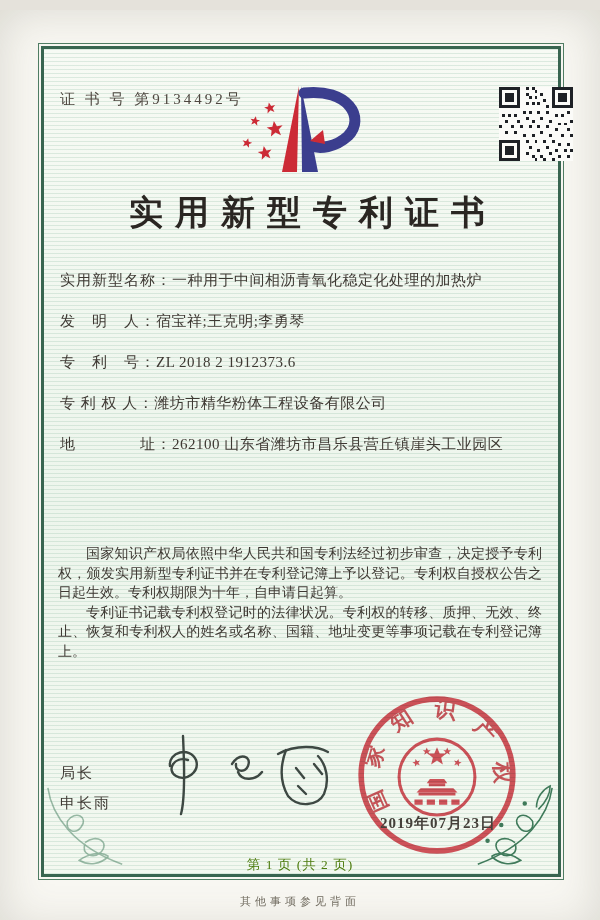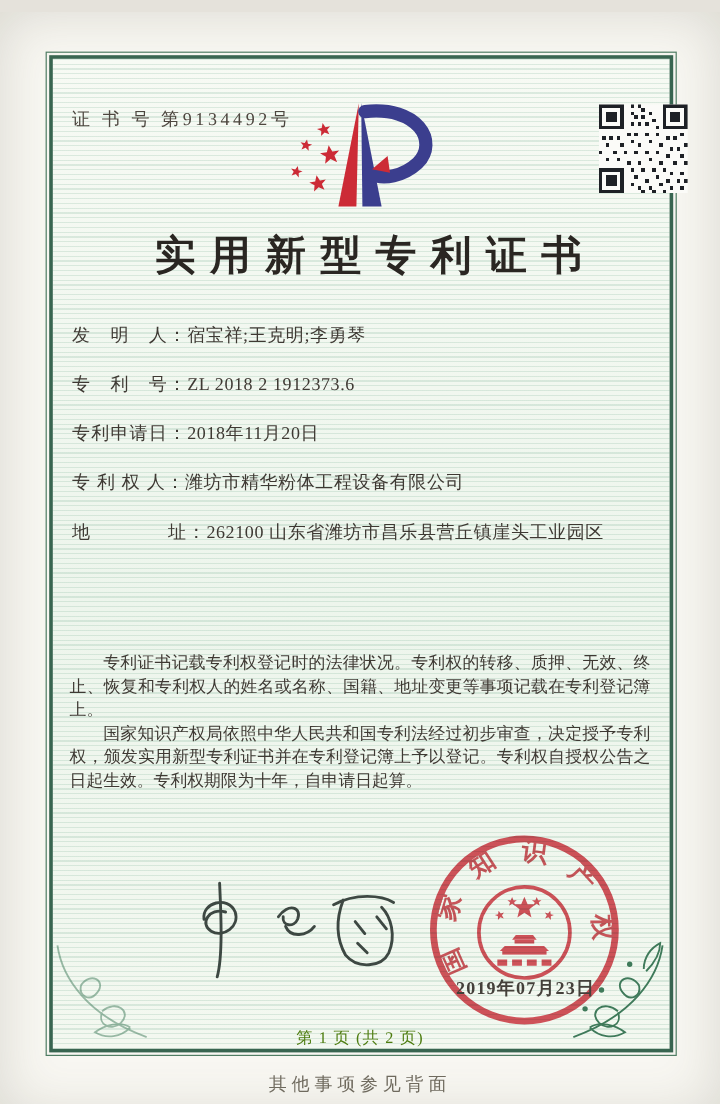--- a/index.html
+++ b/index.html
@@ -28,21 +28,21 @@
          line-height:19.5px;color:#3e3933;text-align:justify;}
   .paras p{margin:0;text-indent:2em;}
   .signer{position:absolute;left:60px;top:748px;font-size:15px;letter-spacing:2px;color:#3e3933;line-height:30px;}
   .signature{position:absolute;left:128px;top:712px;}
   .seal{position:absolute;left:355px;top:683px;mix-blend-mode:multiply;opacity:.92;}
   .seal-date{position:absolute;left:358px;top:804px;width:160px;text-align:center;
              font-size:15px;letter-spacing:1px;color:#44403a;font-weight:600;}
   .page-info{position:absolute;left:0;right:0;top:846px;text-align:center;
              font-size:13.5px;letter-spacing:1px;color:#4d7c0f;}
   .back-note{position:absolute;left:0;right:0;top:884px;text-align:center;
-             font-size:15px;letter-spacing:4px;color:#6f6a5e;}
+             font-size:11px;letter-spacing:4px;color:#6f6a5e;}
   .orn-br{position:absolute;left:468px;top:772px;}
   .orn-bl{position:absolute;left:42px;top:772px;transform:scaleX(-1);opacity:.5;}
 </style>
 </head>
 <body>
 
 <div class="stage">
 
   <div class="frame">
     <div class="frame-inner"></div>
@@ -84,41 +84,45 @@
         <rect x="20" y="2" width="3" height="3"></rect>
         <rect x="2" y="20" width="3" height="3"></rect>
       <path d="M9 0h1v1h-1z M11 0h1v1h-1z M12 1h1v1h-1z M9 2h1v1h-1z M14 2h1v1h-1z M10 3h1v1h-1z M12 3h1v1h-1z M15 4h1v1h-1z M9 5h1v1h-1z M11 5h1v1h-1z M13 5h1v1h-1z M16 6h1v1h-1z M8 8h1v1h-1z M10 8h1v1h-1z M13 8h1v1h-1z M16 8h1v1h-1z M19 9h1v1h-1z M21 9h1v1h-1z M23 8h1v1h-1z M1 9h1v1h-1z M3 9h1v1h-1z M5 9h1v1h-1z M9 10h1v1h-1z M14 10h1v1h-1z M2 11h1v1h-1z M6 11h1v1h-1z M11 11h1v1h-1z M17 11h1v1h-1z M24 11h1v1h-1z M20 12h1v1h-1z M22 12h1v1h-1z M0 13h1v1h-1z M4 13h1v1h-1z M7 13h1v1h-1z M10 13h1v1h-1z M13 13h1v1h-1z M16 13h1v1h-1z M19 14h1v1h-1z M23 14h1v1h-1z M2 15h1v1h-1z M5 15h1v1h-1z M14 15h1v1h-1z M8 16h1v1h-1z M11 16h1v1h-1z M17 16h1v1h-1z M21 16h1v1h-1z M24 16h1v1h-1z M9 18h1v1h-1z M12 18h1v1h-1z M15 18h1v1h-1z M18 18h1v1h-1z M20 19h1v1h-1z M23 19h1v1h-1z M10 20h1v1h-1z M16 20h1v1h-1z M13 21h1v1h-1z M19 21h1v1h-1z M22 21h1v1h-1z M24 21h1v1h-1z M9 22h1v1h-1z M17 22h1v1h-1z M11 23h1v1h-1z M14 23h1v1h-1z M20 23h1v1h-1z M23 23h1v1h-1z M12 24h1v1h-1z M15 24h1v1h-1z M18 24h1v1h-1z"></path>
     </g>
   </svg>
 
   <div class="title">实用新型专利证书</div>
 
   <div class="rows">
     <div class="row">
+      <span class="lab">实用新型名称：</span><span class="val">一种用于中间相沥青氧化稳定化处理的加热炉</span>
+    </div>
+    <div class="row">
       <span class="lab">发　明　人：</span><span class="val">宿宝祥;王克明;李勇琴</span>
     </div>
     <div class="row">
       <span class="lab">专　利　号：</span><span class="val">ZL 2018 2 1912373.6</span>
-    </div>
-    <div class="row">
-      <span class="lab">专利申请日：</span><span class="val">2018年11月20日</span>
     </div>
     <div class="row">
       <span class="lab">专 利 权 人：</span><span class="val">潍坊市精华粉体工程设备有限公司</span>
     </div>
     <div class="row">
       <span class="lab">地　　　　址：</span><span class="val">262100 山东省潍坊市昌乐县营丘镇崖头工业园区</span>
     </div>
   </div>
 
   <div class="paras">
+    <p>国家知识产权局依照中华人民共和国专利法经过初步审查，决定授予专利权，颁发实用新型专利证书并在专利登记簿上予以登记。专利权自授权公告之日起生效。专利权期限为十年，自申请日起算。</p>
     <p>专利证书记载专利权登记时的法律状况。专利权的转移、质押、无效、终止、恢复和专利权人的姓名或名称、国籍、地址变更等事项记载在专利登记簿上。</p>
-    <p>国家知识产权局依照中华人民共和国专利法经过初步审查，决定授予专利权，颁发实用新型专利证书并在专利登记簿上予以登记。专利权自授权公告之日起生效。专利权期限为十年，自申请日起算。</p>
   </div>
 
+  <div class="signer">
+    <div>局长</div>
+    <div>申长雨</div>
+  </div>
 
   <svg class="signature" width="220" height="100" viewBox="0 0 220 100">
     <g fill="none" stroke="#2f3a35" stroke-width="2.4" stroke-linecap="round" opacity="0.92">
       <path d="M42 44 C40 30 62 24 68 38 C72 50 58 60 48 54 C38 48 46 34 60 38"></path>
       <path d="M55 14 C56 36 58 74 53 92"></path>
       <path d="M104 42 C112 30 124 34 120 44 C117 51 107 50 108 42"></path>
       <path d="M110 50 C114 60 128 58 134 50"></path>
       <path d="M150 32 C168 22 190 24 200 30"></path>
       <path d="M158 28 C152 44 152 60 160 74 C170 86 190 84 196 72 C202 58 198 42 190 34"></path>
       <path d="M168 46 L176 56"></path>

